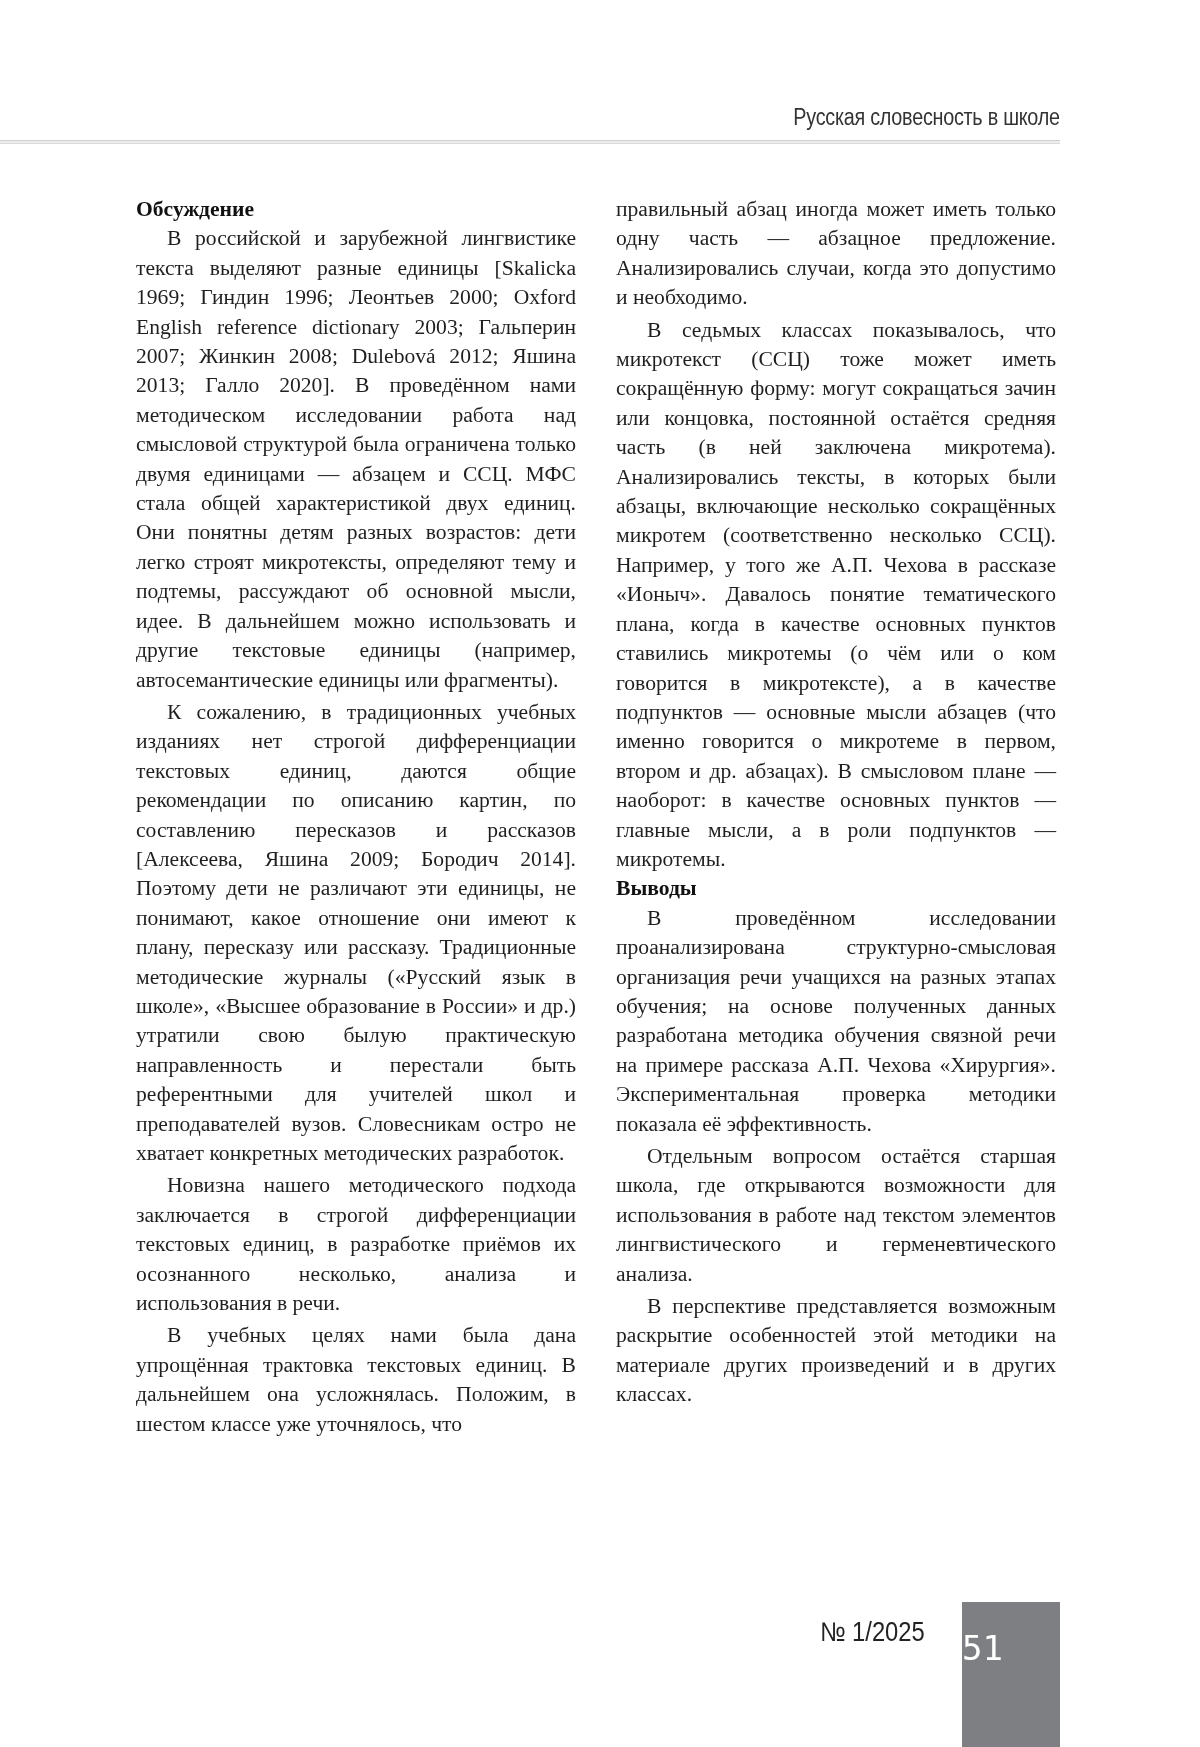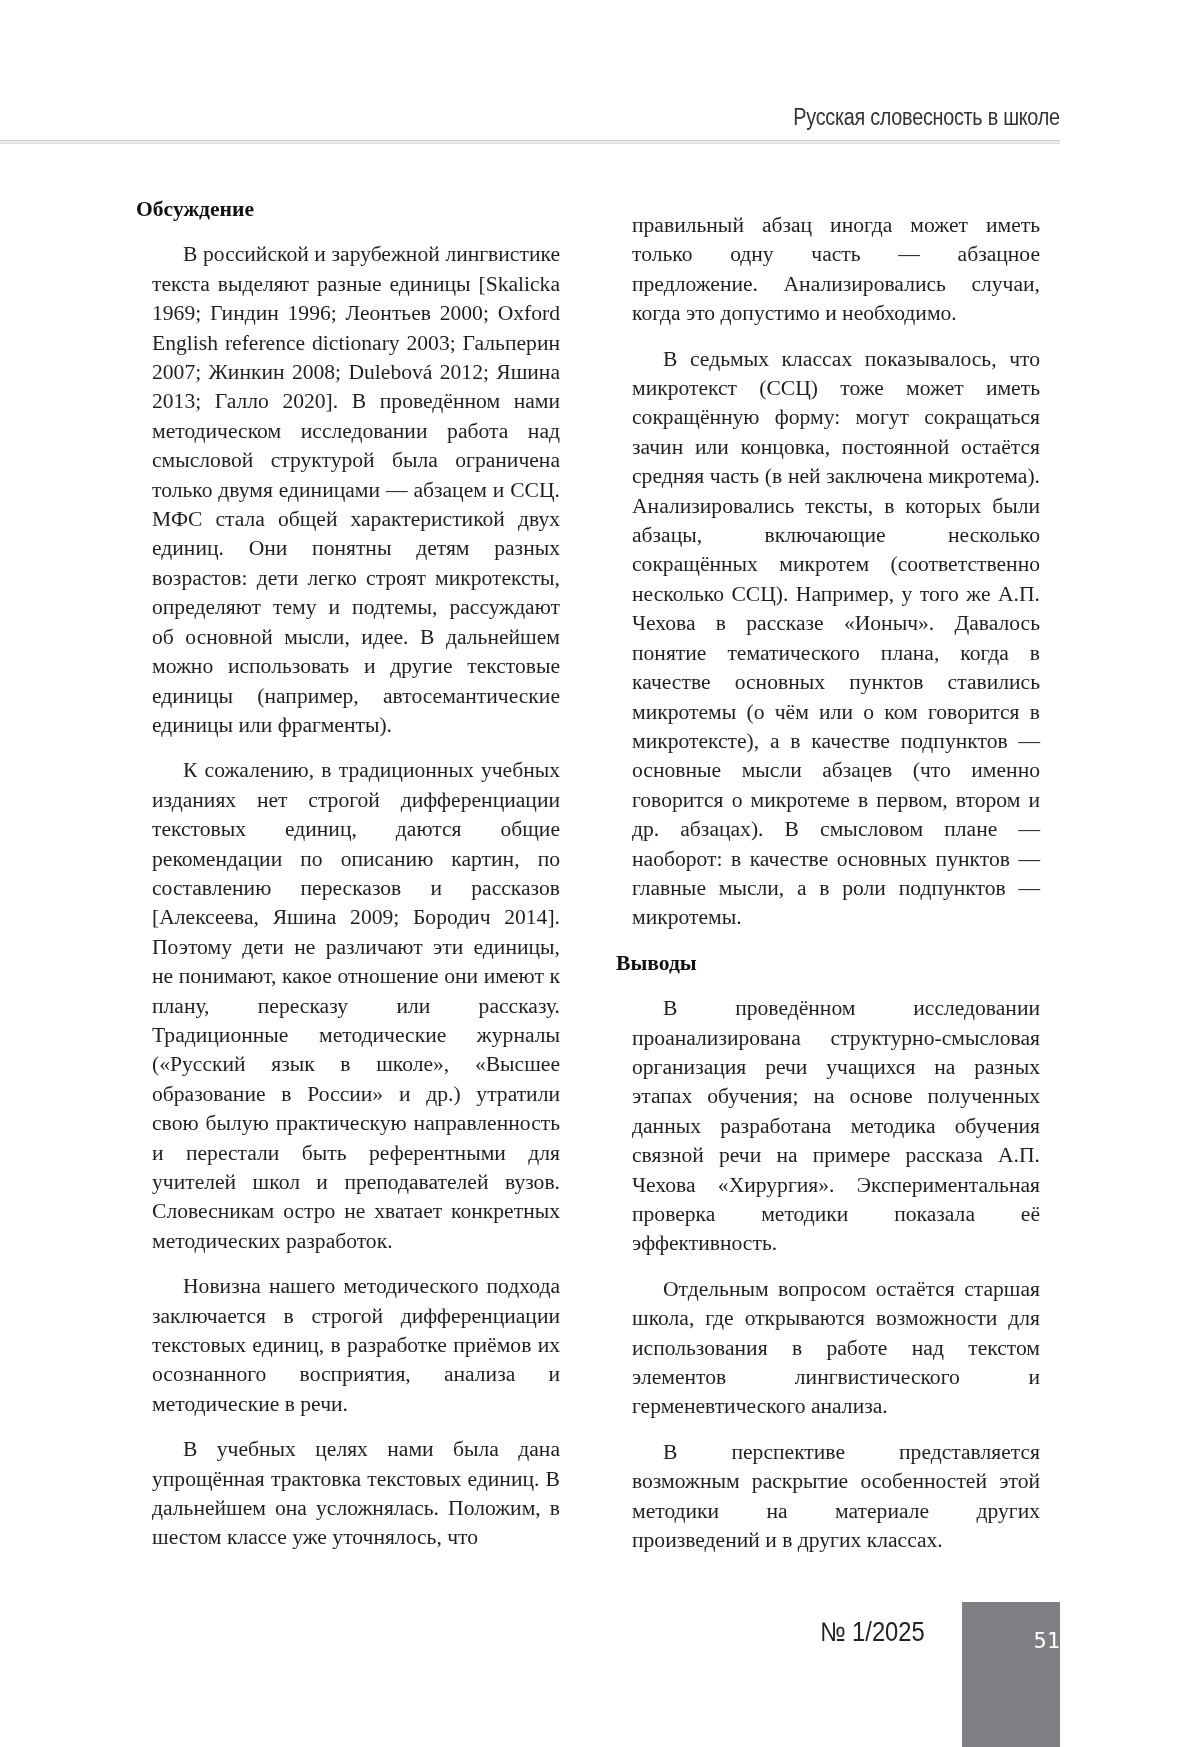--- a/index.html
+++ b/index.html
@@ -51,21 +51,21 @@
     .col-right { left: 616px; }
     .section-heading {
       font-weight: bold;
       text-align: left;
       margin: 0;
       text-indent: 0;
       font-size: 21.6px;
       color: #111111;
     }
     .para {
-      margin: 16px;
+      margin: 0;
       text-indent: 31px;
     }
     .para.cont { text-indent: 0; }
     .para + .para { margin-top: 3px; }
     .gap-heading { }
     .footer-issue {
       position: absolute;
       top: 1617px;
       left: 820px;
       font-family: "Liberation Sans", "DejaVu Sans", sans-serif;
@@ -78,38 +78,38 @@
     .page-box {
       position: absolute;
       top: 1602px;
       left: 962px;
       width: 98px;
       height: 145px;
       background: #7e7f83;
     }
     .page-number {
       display: block;
-      text-align: right;
+      text-align: left;
       margin-top: 26px;
       font-family: "DejaVu Sans Mono", "Liberation Mono", monospace;
-      font-size: 22px;
+      font-size: 34px;
       color: #ffffff;
     }
   </style>
 </head>
 <body>
 
 <div class="running-head">Русская словесность в школе</div>
 <div class="head-rule"></div>
 
 <div class="column col-left">
   <h2 class="section-heading">Обсуждение</h2>
   <p class="para">В российской и зарубежной лингвистике текста выделяют разные единицы [Skalicka 1969; Гиндин 1996; Леонтьев 2000; Oxford English reference dictionary 2003; Гальперин 2007; Жинкин 2008; Dulebová 2012; Яшина 2013; Галло 2020]. В проведённом нами методическом исследовании работа над смысловой структурой была ограничена только двумя единицами — абзацем и ССЦ. МФС стала общей характеристикой двух единиц. Они понятны детям разных возрастов: дети легко строят микротексты, определяют тему и подтемы, рассуждают об основной мысли, идее. В дальнейшем можно использовать и другие текстовые единицы (например, автосемантические единицы или фрагменты).</p>
   <p class="para">К сожалению, в традиционных учебных изданиях нет строгой дифференциации текстовых единиц, даются общие рекомендации по описанию картин, по составлению пересказов и рассказов [Алексеева, Яшина 2009; Бородич 2014]. Поэтому дети не различают эти единицы, не понимают, какое отношение они имеют к плану, пересказу или рассказу. Традиционные методические журналы («Русский язык в школе», «Высшее образование в России» и др.) утратили свою былую практическую направленность и перестали быть референтными для учителей школ и преподавателей вузов. Словесникам остро не хватает конкретных методических разработок.</p>
-  <p class="para">Новизна нашего методического подхода заключается в строгой дифференциации текстовых единиц, в разработке приёмов их осознанного восприятия, анализа и методические в речи.</p>
+  <p class="para">Новизна нашего методического подхода заключается в строгой дифференциации текстовых единиц, в разработке приёмов их осознанного несколько, анализа и использования в речи.</p>
   <p class="para">В учебных целях нами была дана упрощённая трактовка текстовых единиц. В дальнейшем она усложнялась. Положим, в шестом классе уже уточнялось, что</p>
 </div>
 
 <div class="column col-right">
   <p class="para cont">правильный абзац иногда может иметь только одну часть — абзацное предложение. Анализировались случаи, когда это допустимо и необходимо.</p>
   <p class="para">В седьмых классах показывалось, что микротекст (ССЦ) тоже может иметь сокращённую форму: могут сокращаться зачин или концовка, постоянной остаётся средняя часть (в ней заключена микротема). Анализировались тексты, в которых были абзацы, включающие несколько сокращённых микротем (соответственно несколько ССЦ). Например, у того же А.П. Чехова в рассказе «Ионыч». Давалось понятие тематического плана, когда в качестве основных пунктов ставились микротемы (о чём или о ком говорится в микротексте), а в качестве подпунктов — основные мысли абзацев (что именно говорится о микротеме в первом, втором и др. абзацах). В смысловом плане — наоборот: в качестве основных пунктов — главные мысли, а в роли подпунктов — микротемы.</p>
   <h2 class="section-heading gap-heading">Выводы</h2>
   <p class="para">В проведённом исследовании проанализирована структурно-смысловая организация речи учащихся на разных этапах обучения; на основе полученных данных разработана методика обучения связной речи на примере рассказа А.П. Чехова «Хирургия». Экспериментальная проверка методики показала её эффективность.</p>
   <p class="para">Отдельным вопросом остаётся старшая школа, где открываются возможности для использования в работе над текстом элементов лингвистического и герменевтического анализа.</p>
   <p class="para">В перспективе представляется возможным раскрытие особенностей этой методики на материале других произведений и в других классах.</p>

